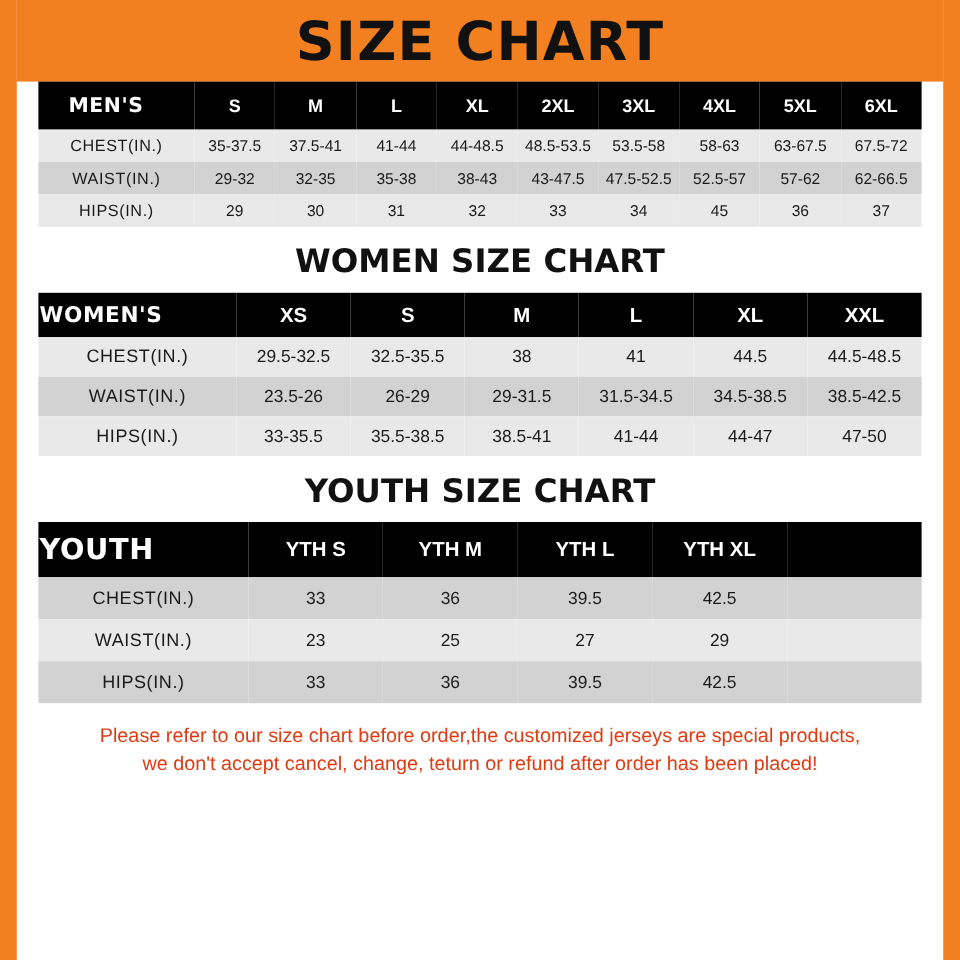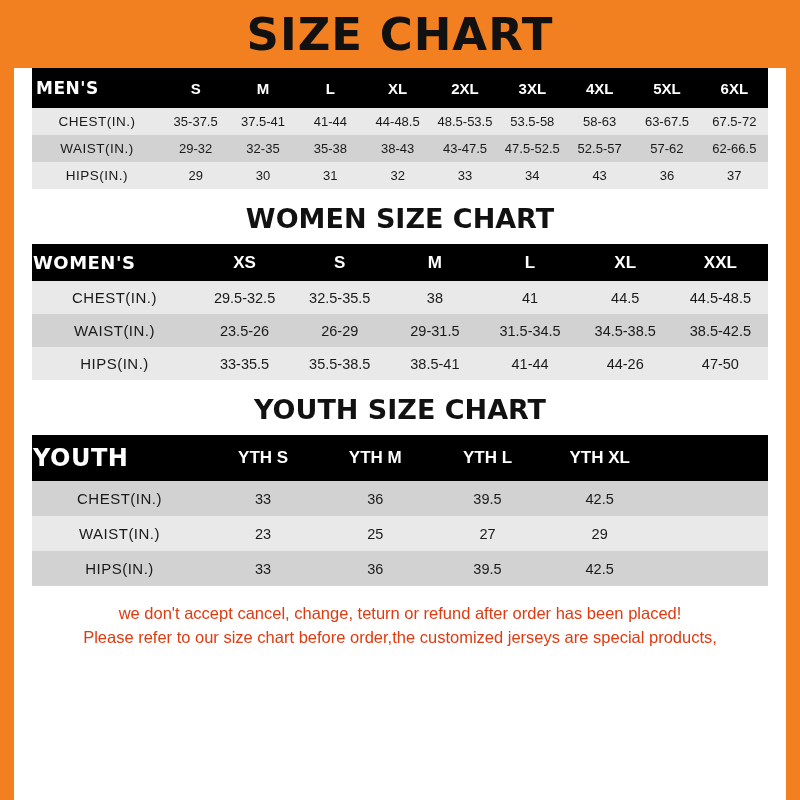--- a/index.html
+++ b/index.html
@@ -62,21 +62,21 @@
     color: #ffffff;
     font-size: 15px;
     font-weight: bold;
     padding: 10px 1px;
   }
   table.size-table thead th.row-head {
     font-family: "DejaVu Sans", sans-serif;
     font-size: 17px;
     letter-spacing: 0.5px;
     text-align: left;
-    padding-left: 4px;
+    padding-left: 25px;
   }
   table.size-table tbody td.row-head {
     font-weight: normal;
     font-size: 13.5px;
     letter-spacing: 0.5px;
   }
   table.size-table tbody tr.light td { background: #e9e9e9; }
   table.size-table tbody tr.dark td { background: #d2d2d2; }
 
   
@@ -153,21 +153,21 @@
           <td>62-66.5</td>
         </tr>
         <tr class="light">
           <td class="row-head">HIPS(IN.)</td>
           <td>29</td>
           <td>30</td>
           <td>31</td>
           <td>32</td>
           <td>33</td>
           <td>34</td>
-          <td>43</td>
+          <td>45</td>
           <td>36</td>
           <td>37</td>
         </tr>
       </tbody>
     </table>
 
     <div class="section-title">WOMEN SIZE CHART</div>
     <table class="size-table" id="women-table">
       <thead>
         <tr>
@@ -198,21 +198,21 @@
           <td>31.5-34.5</td>
           <td>34.5-38.5</td>
           <td>38.5-42.5</td>
         </tr>
         <tr class="light">
           <td class="row-head">HIPS(IN.)</td>
           <td>33-35.5</td>
           <td>35.5-38.5</td>
           <td>38.5-41</td>
           <td>41-44</td>
-          <td>44-26</td>
+          <td>44-47</td>
           <td>47-50</td>
         </tr>
       </tbody>
     </table>
 
     <div class="section-title">YOUTH SIZE CHART</div>
     <table class="size-table" id="youth-table">
       <thead>
         <tr>
           <th class="row-head" style="width:175px">YOUTH</th>
@@ -245,18 +245,18 @@
           <td>33</td>
           <td>36</td>
           <td>39.5</td>
           <td>42.5</td>
           <td></td>
         </tr>
       </tbody>
     </table>
 
     <div class="footer-note">
+      <div>Please refer to our size chart before order,the customized jerseys are special products,</div>
       <div>we don't accept cancel, change, teturn or refund after order has been placed!</div>
-      <div>Please refer to our size chart before order,the customized jerseys are special products,</div>
     </div>
 
   </div>
 </div>
 
 </body></html>

